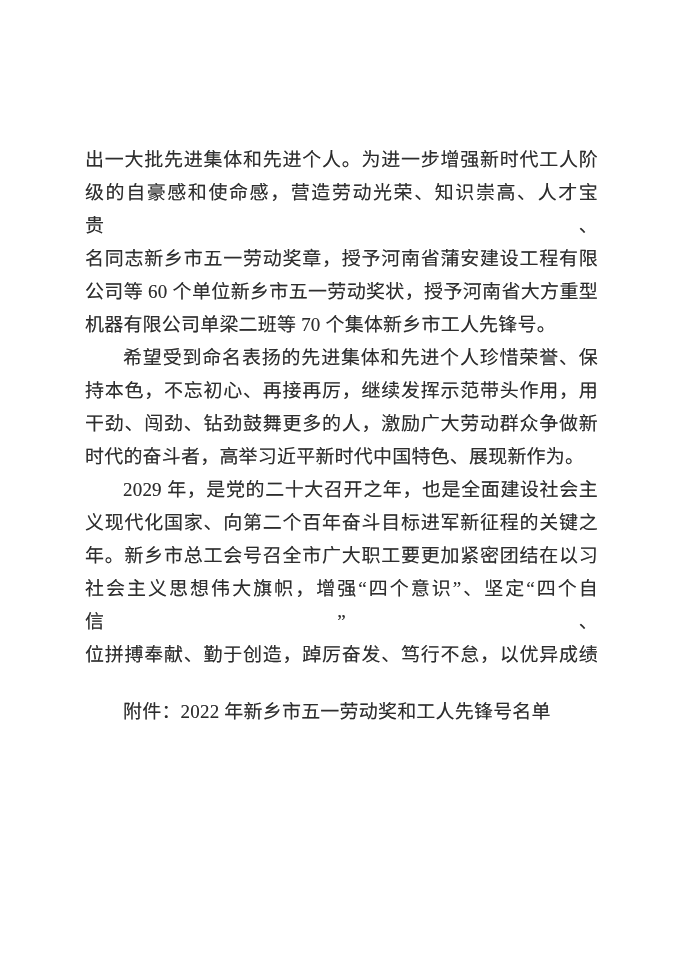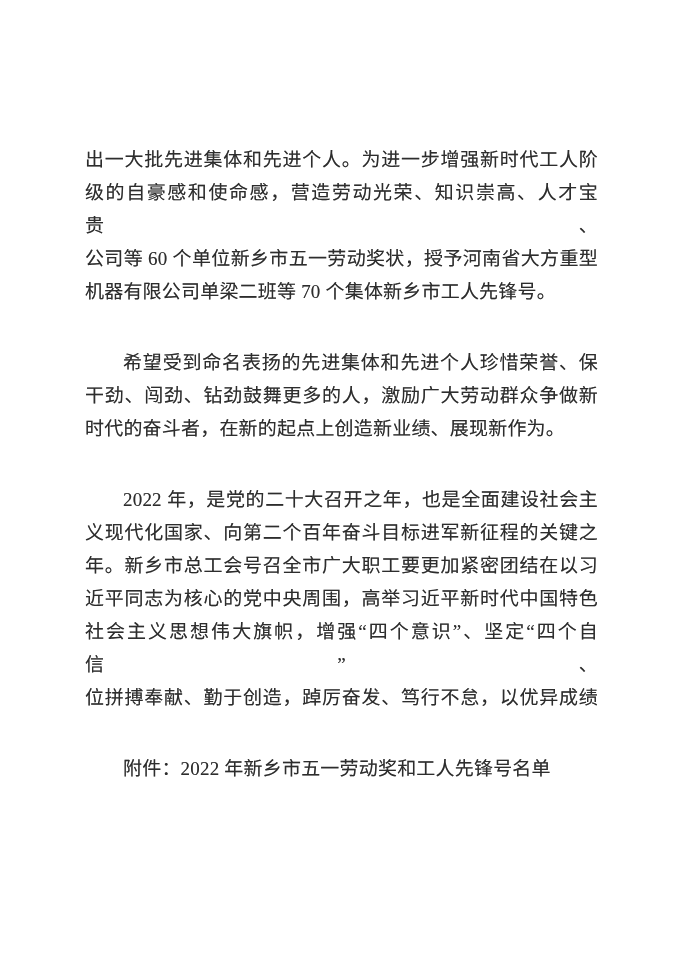--- a/index.html
+++ b/index.html
@@ -26,47 +26,48 @@
   .para { margin: 0; padding: 0; }
   .ln {
     font-size: 19px;
     line-height: 33px;
     text-align: justify;
     text-align-last: justify;
     letter-spacing: 0.2px;
     text-shadow: 0 0 0.6px rgba(45,45,45,0.45);
   }
   .ln.last { text-align-last: left; }
-  .ind { text-indent: 2em; margin-top: 38px; }
+  .ind { text-indent: 2em; }
   .attachment { margin-top: 24px; }
 </style>
 </head>
 <body>
 
 <div class="page">
   <div class="content">
 
     <div class="para">
       <div class="ln">出一大批先进集体和先进个人。为进一步增强新时代工人阶</div>
       <div class="ln">级的自豪感和使命感，营造劳动光荣、知识崇高、人才宝贵、</div>
+      <div class="ln">名同志新乡市五一劳动奖章，授予河南省蒲安建设工程有限</div>
       <div class="ln">公司等 60 个单位新乡市五一劳动奖状，授予河南省大方重型</div>
       <div class="ln last">机器有限公司单梁二班等 70 个集体新乡市工人先锋号。</div>
     </div>
 
     <div class="para">
       <div class="ln ind">希望受到命名表扬的先进集体和先进个人珍惜荣誉、保</div>
+      <div class="ln">持本色，不忘初心、再接再厉，继续发挥示范带头作用，用</div>
       <div class="ln">干劲、闯劲、钻劲鼓舞更多的人，激励广大劳动群众争做新</div>
-      <div class="ln last">时代的奋斗者，在新的起点上创造新业绩、展现新作为。</div>
+      <div class="ln last">时代的奋斗者，高举习近平新时代中国特色、展现新作为。</div>
     </div>
 
     <div class="para">
-      <div class="ln ind">2022 年，是党的二十大召开之年，也是全面建设社会主</div>
+      <div class="ln ind">2029 年，是党的二十大召开之年，也是全面建设社会主</div>
       <div class="ln">义现代化国家、向第二个百年奋斗目标进军新征程的关键之</div>
       <div class="ln">年。新乡市总工会号召全市广大职工要更加紧密团结在以习</div>
-      <div class="ln">近平同志为核心的党中央周围，高举习近平新时代中国特色</div>
       <div class="ln">社会主义思想伟大旗帜，增强“四个意识”、坚定“四个自信”、</div>
       <div class="ln">位拼搏奉献、勤于创造，踔厉奋发、笃行不怠，以优异成绩</div>
     </div>
 
     <div class="para attachment">
       <div class="ln last ind">附件：2022 年新乡市五一劳动奖和工人先锋号名单</div>
     </div>
 
   </div>
 </div>

